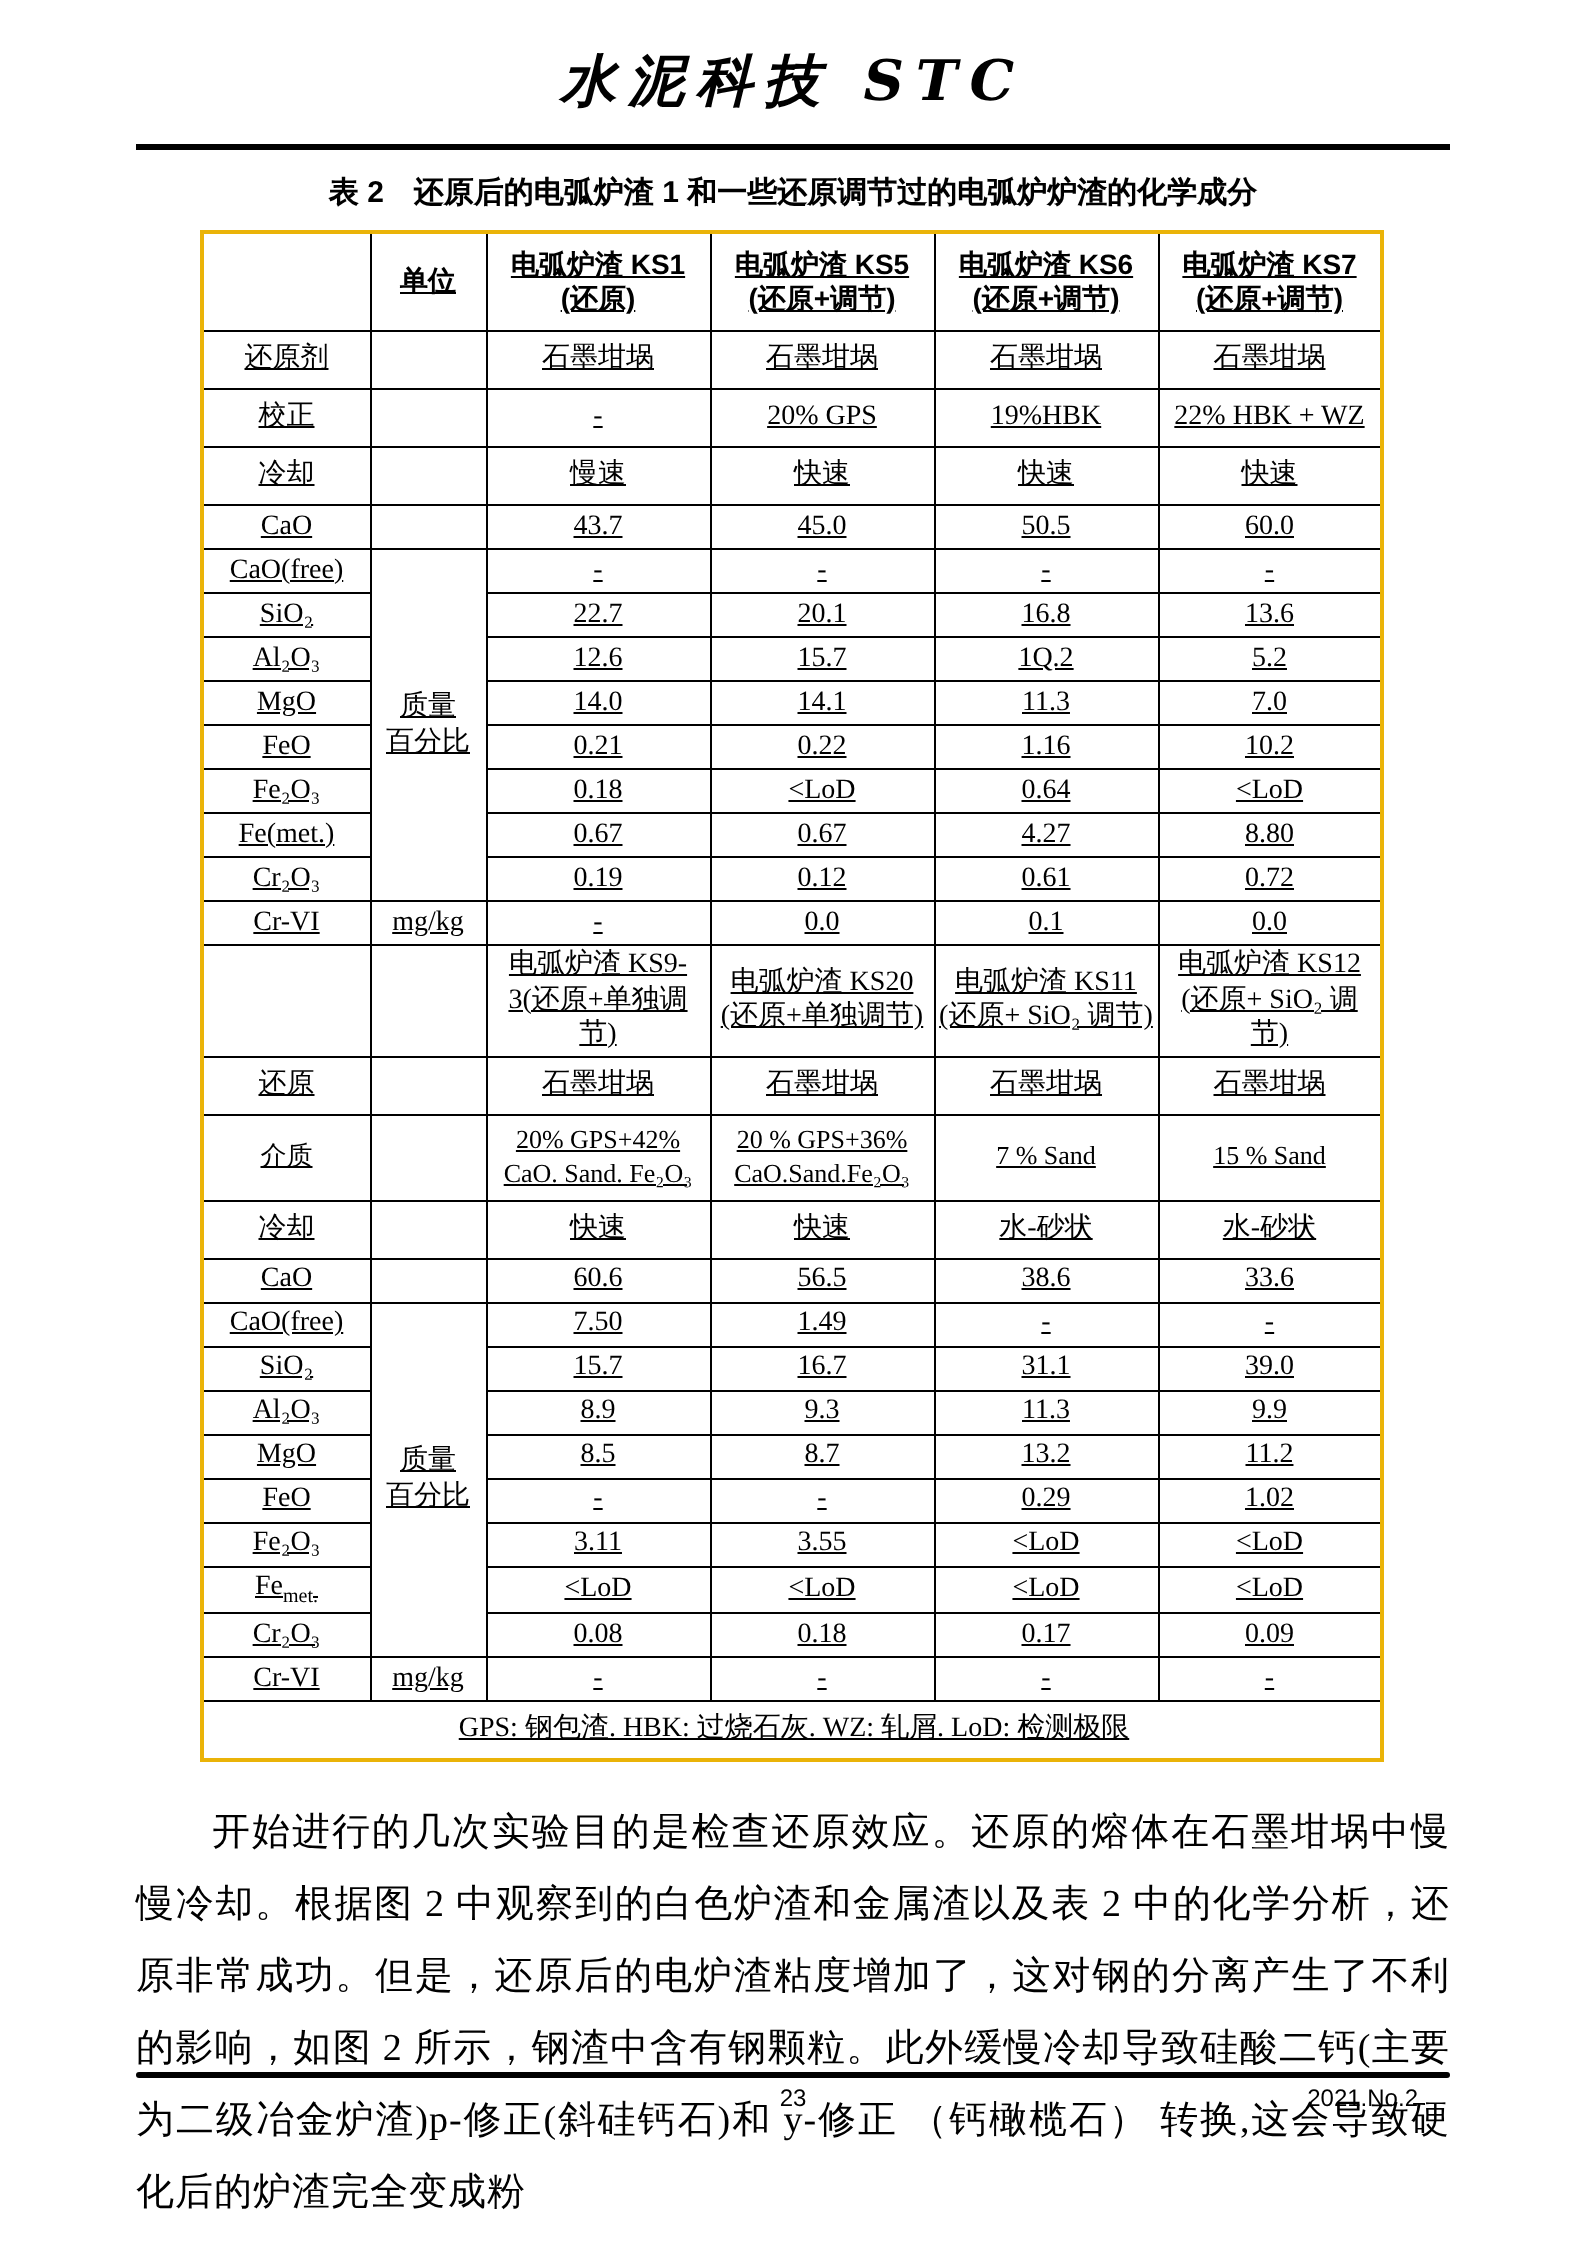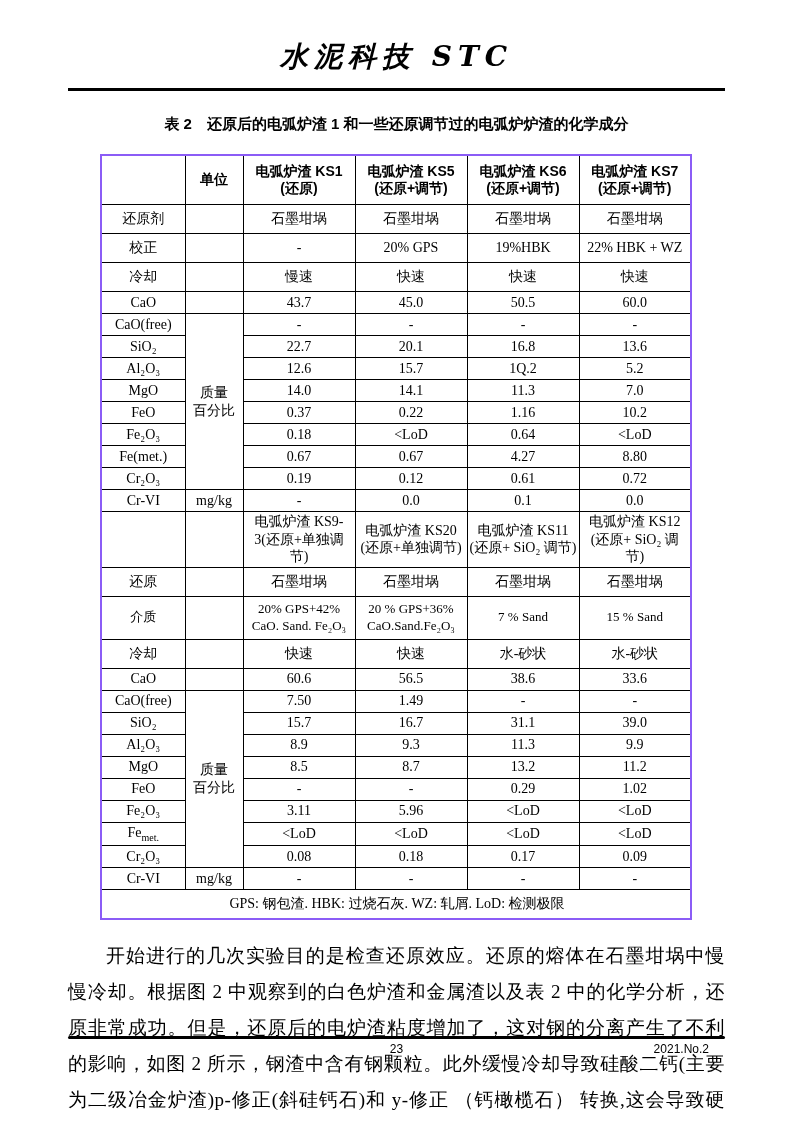--- a/index.html
+++ b/index.html
@@ -4,49 +4,50 @@
 <style>
   html,body{margin:0;padding:0;background:#e8e8e8;}
   .page{
     position:relative;
     width:793px;height:1122px;
     margin:0 auto;
     background:#ffffff;
     font-family:"Liberation Serif","DejaVu Serif",serif;
     color:#000;
     box-sizing:border-box;
-    padding:38px 68px 0 68px;
+    padding:22px 68px 0 68px;
   }
   .journal-title{
     text-align:center;
     font-size:28px;
     font-weight:bold;
     font-style:italic;
     letter-spacing:6px;
     font-family:"DejaVu Serif",serif;
   }
   .header-rule{
     margin-top:12px;
     height:3px;
     background:#000;
   }
   .table-title{
-    margin-top:24px;
+    margin-top:12px;
     text-align:center;
     font-size:15px;
     font-weight:bold;
     font-family:"Liberation Sans","DejaVu Sans",sans-serif;
   }
   table.comp{
-    margin-top:20px;
+    margin-top:9px;
     margin-left:32px;
     border-collapse:collapse;
-    border:2px solid #8b5cf6;
+    border:2px solid #eab308;
     table-layout:fixed;
     width:590px;
+    text-decoration:underline;
   }
   table.comp td{
     border:1px solid #000;
     text-align:center;
     vertical-align:middle;
     font-size:14px;
     line-height:1.25;
     padding:1px 2px;
     overflow:hidden;
   }
@@ -170,21 +171,21 @@
       </tr>
       <tr class="r-data">
         <td>MgO</td>
         <td>14.0</td>
         <td>14.1</td>
         <td>11.3</td>
         <td>7.0</td>
       </tr>
       <tr class="r-data">
         <td>FeO</td>
-        <td>0.37</td>
+        <td>0.21</td>
         <td>0.22</td>
         <td>1.16</td>
         <td>10.2</td>
       </tr>
       <tr class="r-data">
         <td>Fe₂O₃</td>
         <td>0.18</td>
         <td>&lt;LoD</td>
         <td>0.64</td>
         <td>&lt;LoD</td>
@@ -285,21 +286,21 @@
       <tr class="r-data">
         <td>FeO</td>
         <td>-</td>
         <td>-</td>
         <td>0.29</td>
         <td>1.02</td>
       </tr>
       <tr class="r-data">
         <td>Fe₂O₃</td>
         <td>3.11</td>
-        <td>5.96</td>
+        <td>3.55</td>
         <td>&lt;LoD</td>
         <td>&lt;LoD</td>
       </tr>
       <tr class="r-data">
         <td><span>Fe</span><sub class="fsub">met.</sub></td>
         <td>&lt;LoD</td>
         <td>&lt;LoD</td>
         <td>&lt;LoD</td>
         <td>&lt;LoD</td>
       </tr>

